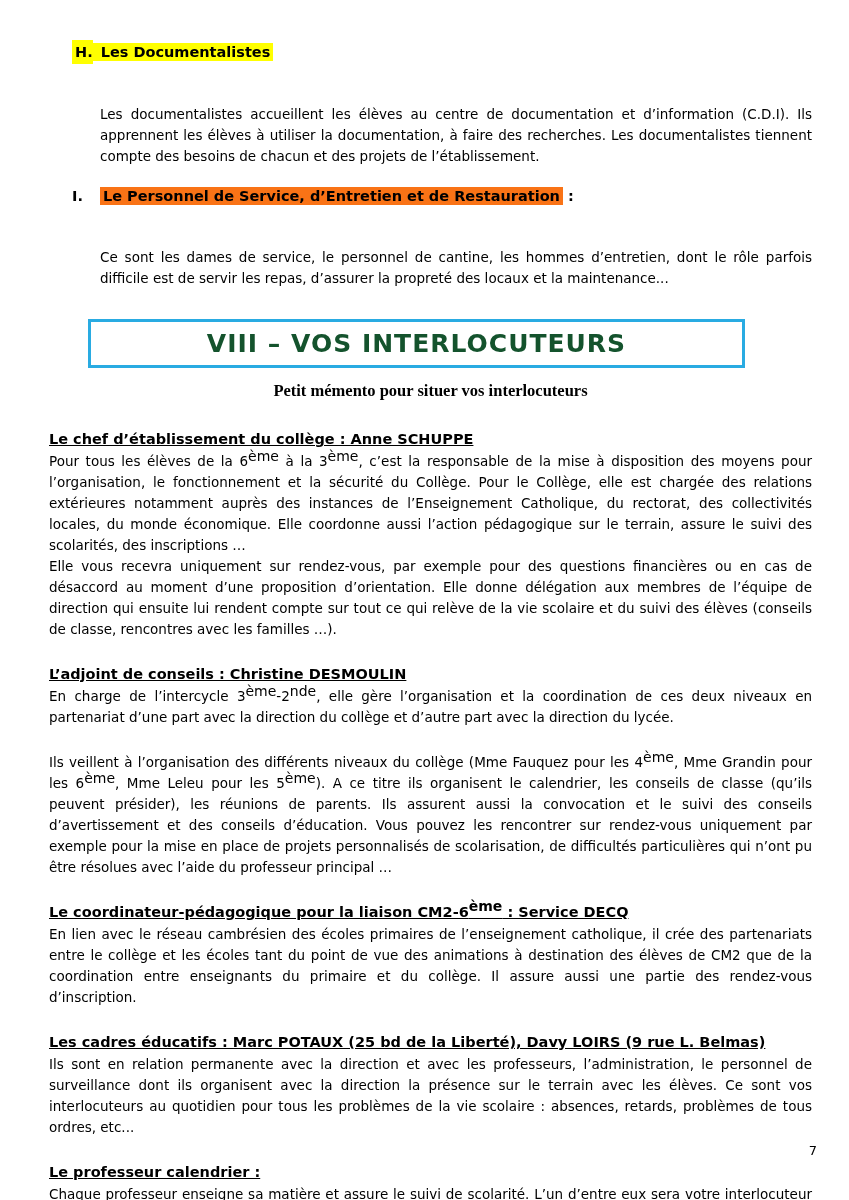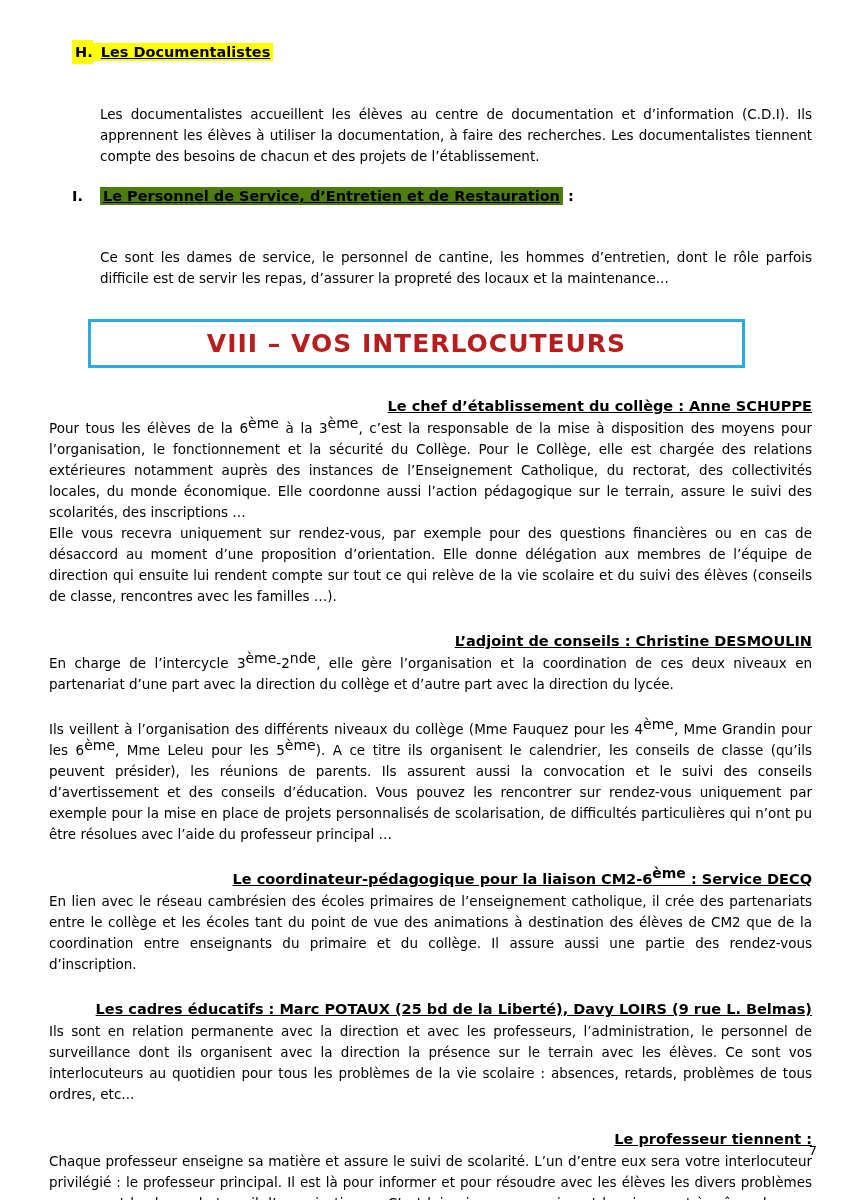--- a/index.html
+++ b/index.html
@@ -10,21 +10,21 @@
     font-family:"DejaVu Sans", sans-serif;
     padding:40px 37px 0 49px;
   }
   
   .top-sections { margin-left:23px; }
   .top-section { margin-bottom:18px; }
   .ts-headline { font-size:14.5px; font-weight:bold; line-height:22px; white-space:nowrap; }
   .ts-marker { display:inline-block; width:28px; }
   .ts-marker.hl { width:auto; padding:1px 0 1px 3px; background:#FFFF00; }
   .ts-marker.hl + .ts-title { padding-left:8px; }
-  .ts-title { background:#FFFF00; padding:1px 3px; text-decoration:underline; }
+  .ts-title { background:#FFFF00; padding:1px 3px; }
   .ts-suffix { font-weight:bold; }
   .ts-body { margin-left:28px;margin-top:40px; }
   p.body-text {
     font-size:13.5px; line-height:21px; text-align:justify;
   }
   
   .banner {
     margin:30px 0 0 39px; width:657px; height:49px;
     border:3px solid #29ABE2; display:flex; align-items:center; justify-content:center;
   }
@@ -35,21 +35,21 @@
   
   .subtitle {
     margin-top:13px; text-align:center; font-family:"Liberation Serif", serif;
     font-weight:bold; font-size:16.5px;
   }
   
   .directory { margin-top:28px; }
   .entry { margin-bottom:24px; }
   .entry-heading {
     font-size:14.5px; font-weight:bold; text-decoration:underline;
-    line-height:21px; margin-bottom:1px;text-align:right;
+    line-height:21px; margin-bottom:1px;
   }
   sup { font-size:14px; vertical-align:super; line-height:0; }
   
   .page-number {
     position:absolute; right:32px; bottom:42px;
     font-size:13px; font-family:"DejaVu Sans", sans-serif;
   }
 </style>
 </head>
 <body>
@@ -62,33 +62,34 @@
       <div class="ts-headline">
         <span class="ts-marker hl" style="background: rgb(255, 255, 0);">H.</span><span class="ts-title" style="background: rgb(255, 255, 0);">Les Documentalistes</span><span class="ts-suffix"></span>
       </div>
       <div class="ts-body">
         <p class="body-text"><span>Les documentalistes accueillent les élèves au centre de documentation et d’information (C.D.I). Ils apprennent les élèves à utiliser la documentation, à faire des recherches. Les documentalistes tiennent compte des besoins de chacun et des projets de l’établissement.</span></p>
       </div>
     </div>
 
     <div class="top-section">
       <div class="ts-headline">
-        <span class="ts-marker">I.</span><span class="ts-title" style="background: #4d7c0f;">Le Personnel de Service, d’Entretien et de Restauration</span><span class="ts-suffix"> :</span>
+        <span class="ts-marker">I.</span><span class="ts-title" style="background: #f97316;">Le Personnel de Service, d’Entretien et de Restauration</span><span class="ts-suffix"> :</span>
       </div>
       <div class="ts-body">
         <p class="body-text"><span>Ce sont les dames de service, le personnel de cantine, les hommes d’entretien, dont le rôle parfois difficile est de servir les repas, d’assurer la propreté des locaux et la maintenance...</span></p>
       </div>
     </div>
 
   </div>
 
   <div class="banner" style="border-color: rgb(41, 171, 226);">
-    <span class="banner-title" style="color: #b91c1c;">VIII – VOS INTERLOCUTEURS</span>
+    <span class="banner-title" style="color: #14532d;">VIII – VOS INTERLOCUTEURS</span>
   </div>
 
+  <div class="subtitle">Petit mémento pour situer vos interlocuteurs</div>
 
   <div class="directory">
 
     <div class="entry">
       <div class="entry-heading"><span>Le chef d’établissement du collège : Anne SCHUPPE</span></div>
       <p class="body-text"><span>Pour tous les élèves de la 6</span><sup>ème</sup><span> à la 3</span><sup>ème</sup><span>, c’est la responsable de la mise à disposition des moyens pour l’organisation, le fonctionnement et la sécurité du Collège. Pour le Collège, elle est chargée des relations extérieures notamment auprès des instances de l’Enseignement Catholique, du rectorat, des collectivités locales, du monde économique. Elle coordonne aussi l’action pédagogique sur le terrain, assure le suivi des scolarités, des inscriptions …</span></p>
       <p class="body-text"><span>Elle vous recevra uniquement sur rendez-vous, par exemple pour des questions financières ou en cas de désaccord au moment d’une proposition d’orientation. Elle donne délégation aux membres de l’équipe de direction qui ensuite lui rendent compte sur tout ce qui relève de la vie scolaire et du suivi des élèves (conseils de classe, rencontres avec les familles …).</span></p>
     </div>
 
     <div class="entry">
@@ -104,21 +105,21 @@
       <div class="entry-heading"><span>Le coordinateur-pédagogique pour la liaison CM2-6</span><sup>ème</sup><span> : Service DECQ</span></div>
       <p class="body-text"><span>En lien avec le réseau cambrésien des écoles primaires de l’enseignement catholique, il crée des partenariats entre le collège et les écoles tant du point de vue des animations à destination des élèves de CM2 que de la coordination entre enseignants du primaire et du collège. Il assure aussi une partie des rendez-vous d’inscription.</span></p>
     </div>
 
     <div class="entry">
       <div class="entry-heading"><span>Les cadres éducatifs : Marc POTAUX (25 bd de la Liberté), Davy LOIRS (9 rue L. Belmas)</span></div>
       <p class="body-text"><span>Ils sont en relation permanente avec la direction et avec les professeurs, l’administration, le personnel de surveillance dont ils organisent avec la direction la présence sur le terrain avec les élèves. Ce sont vos interlocuteurs au quotidien pour tous les problèmes de la vie scolaire : absences, retards, problèmes de tous ordres, etc...</span></p>
     </div>
 
     <div class="entry">
-      <div class="entry-heading"><span>Le professeur tiennent :</span></div>
+      <div class="entry-heading"><span>Le professeur calendrier :</span></div>
       <p class="body-text"><span>Chaque professeur enseigne sa matière et assure le suivi de scolarité. L’un d’entre eux sera votre interlocuteur privilégié : le professeur principal. Il est là pour informer et pour résoudre avec les élèves les divers problèmes concernant la classe, le travail, l’organisation, ... C’est lui qui, vous connaissant le mieux, est à même de vous conseiller pour vos problèmes d’orientation et la poursuite de vos études.</span></p>
     </div>
 
   </div>
 
   <div class="page-number">7</div>
 
 </div>
 
 </body></html>

